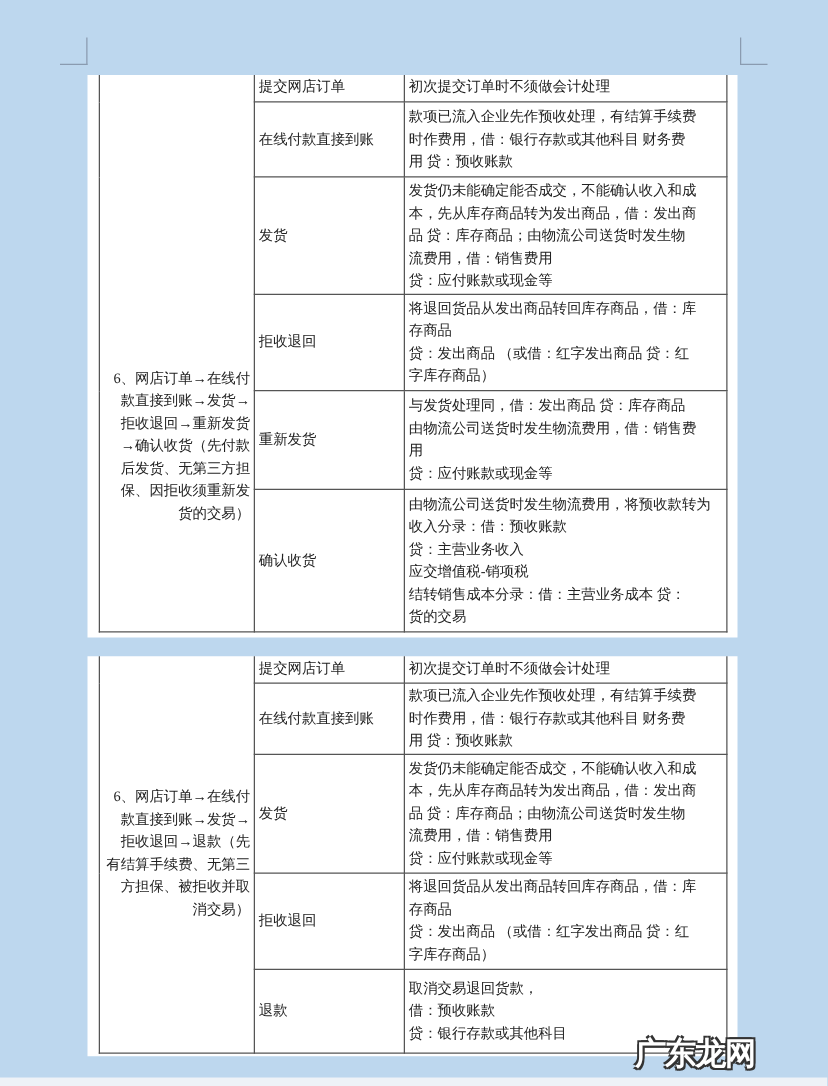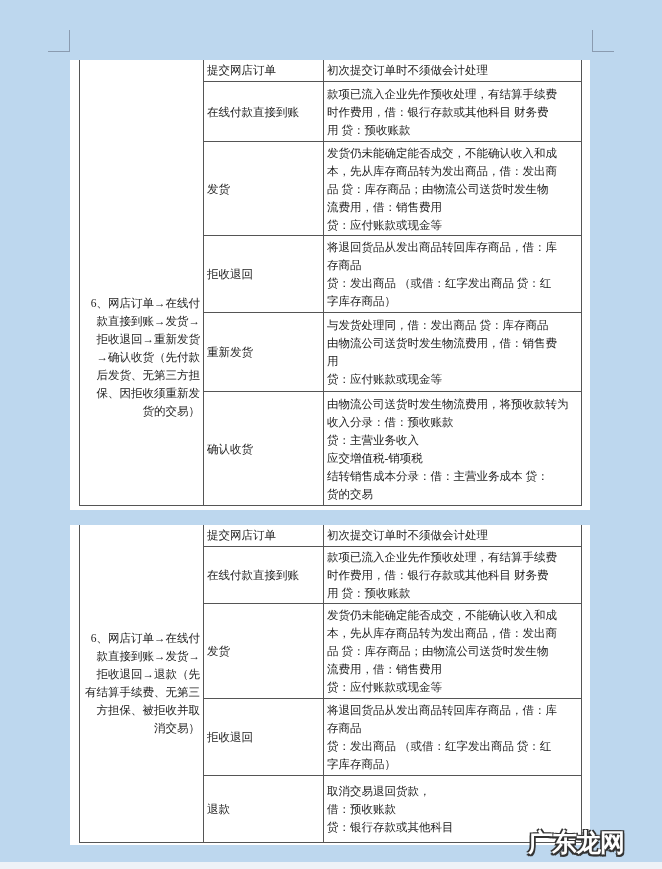--- a/index.html
+++ b/index.html
@@ -33,21 +33,21 @@
   td.step { padding-left: 3px; }
   td.desc { padding-left: 3px; padding-right: 1px; margin-left: 28px; }
   col.c1 { width: 124px; }
   col.c2 { width: 120px; }
   col.c3 { width: 258px; }
   .line { display: block; }
   .bottombar {
     position: absolute; left: 0; top: 862px; width: 662px; height: 7px; background: #eef2f7;
   }
   .watermark {
-    position: absolute; left: 528px; top: 826px;
+    position: absolute; left: 508px; top: 826px;
     font-size: 25px; font-weight: bold; letter-spacing: -1px;
     color: #fff;
     text-shadow: -1.5px -1.5px 0 #333, 1.5px -1.5px 0 #333, -1.5px 1.5px 0 #333, 1.5px 1.5px 0 #333, 0 2px 0 #333;
     font-family: "DejaVu Sans", sans-serif;
   }
 </style>
 </head>
 <body>
 
 <div class="crop" style="left:69px;top:30px;width:1px;height:22px;"></div>

